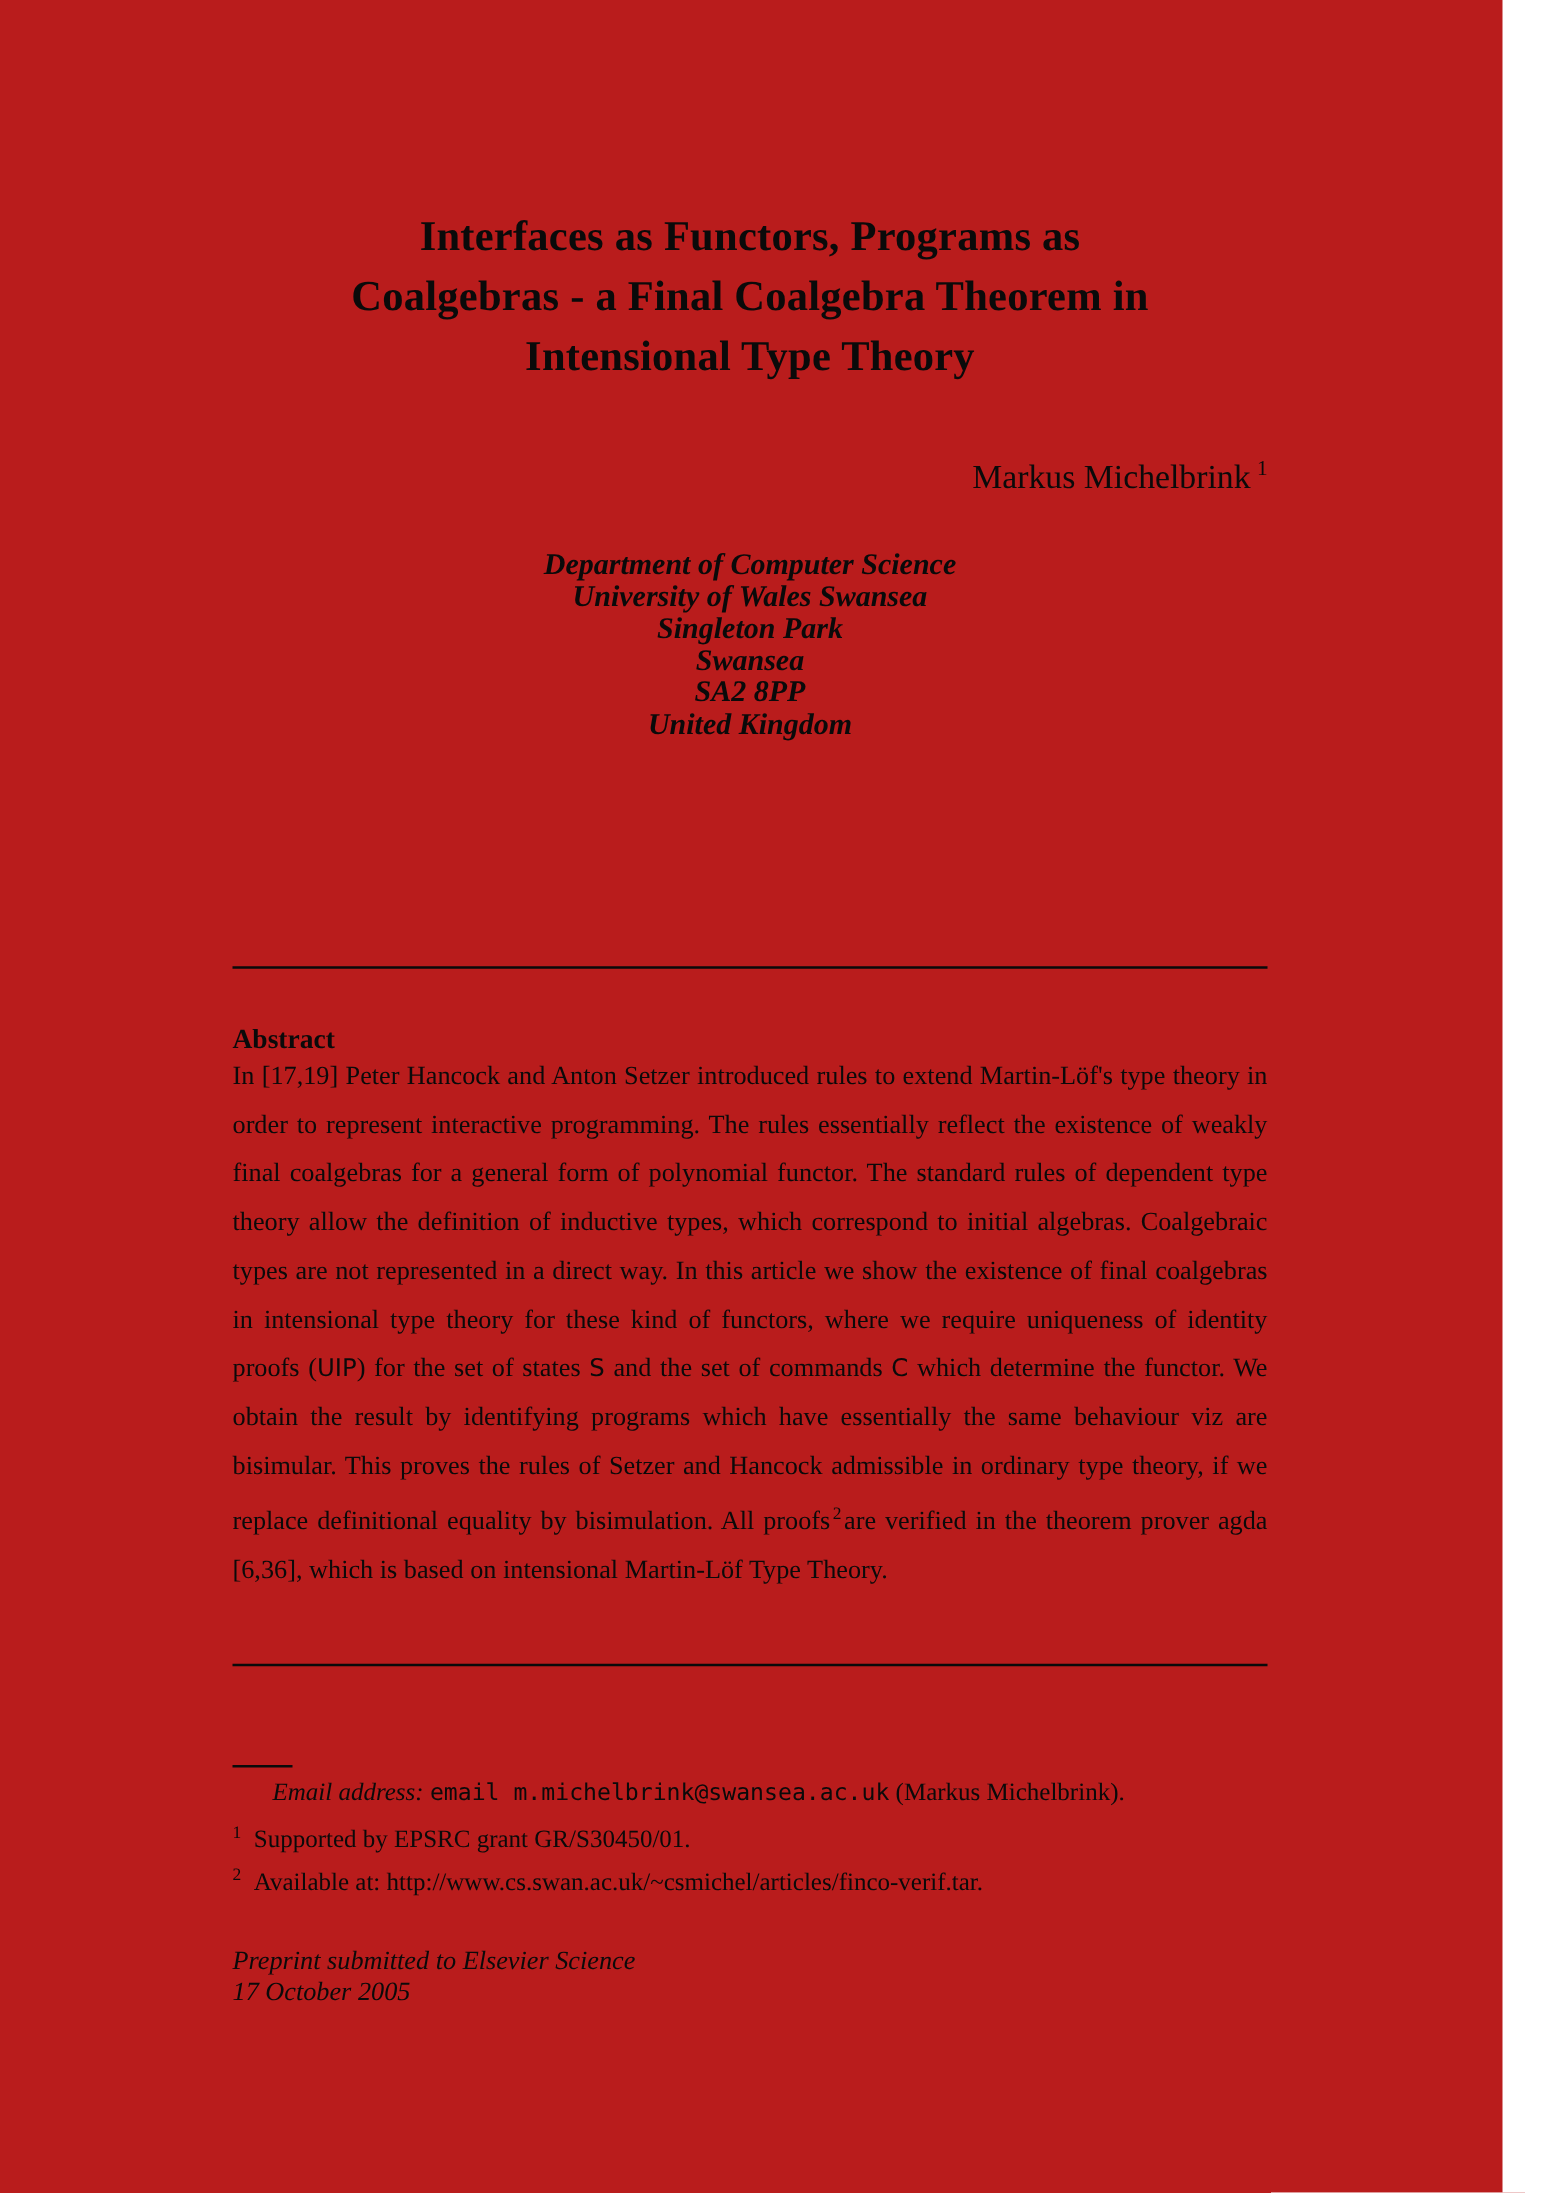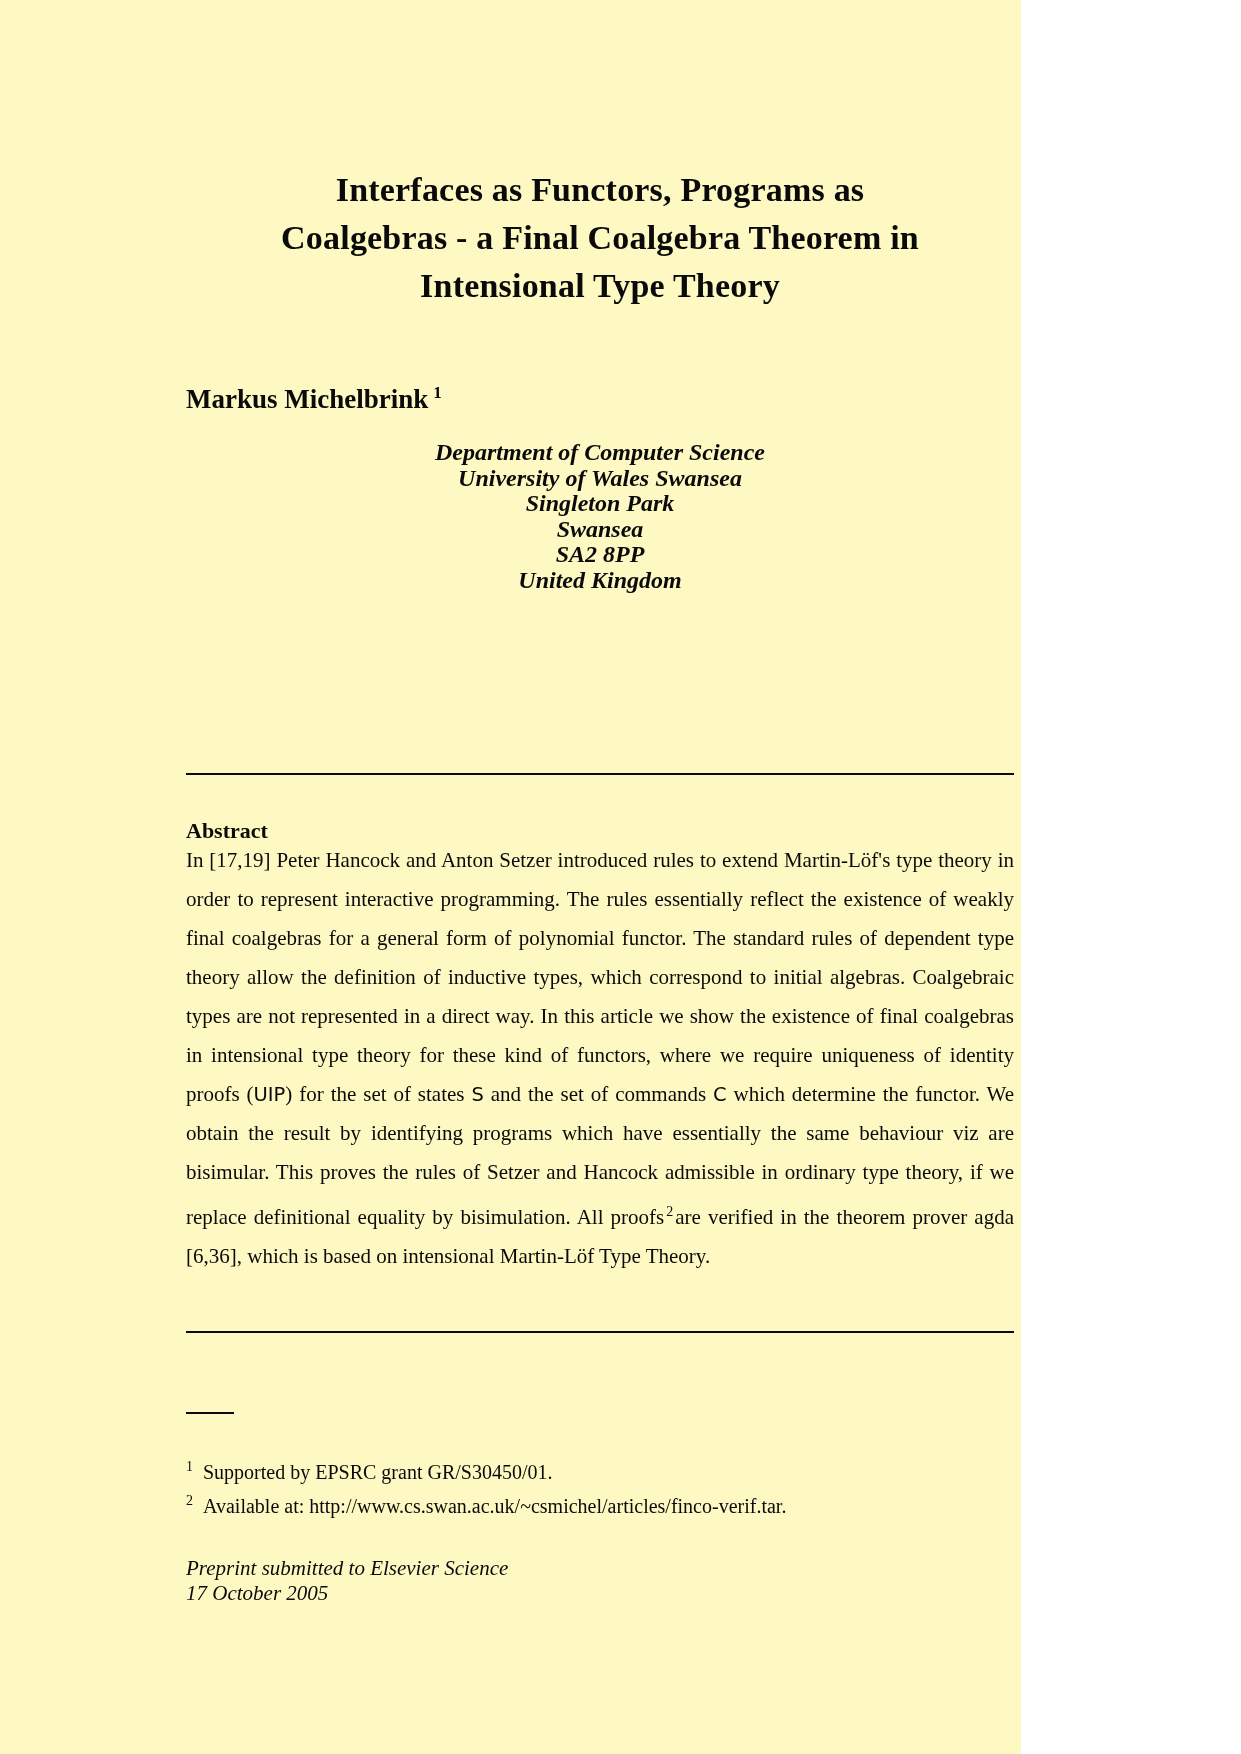--- a/index.html
+++ b/index.html
@@ -2,46 +2,45 @@
 <html><head>
 <meta charset="utf-8">
 <style>
   html, body {
     margin: 0;
     padding: 0;
     background: #ffffff;
   }
   .page {
     position: relative;
-    width: 1021px;
+    width: 1202px;
     height: 1754px;
-    background: #fef9c3;
+    background: #b91c1c;
     color: #0a0a0a;
     font-family: "Liberation Serif", serif;
     overflow: hidden;
   }
   .col {
     position: absolute;
     left: 186px;
     width: 828px;
   }
   .paper-title {
     top: 166px;
     text-align: center;
     font-size: 34px;
     font-weight: bold;
     line-height: 48px;
     white-space: pre-line;
     letter-spacing: 0.2px;
   }
   .author-line {
-    top: 383px;
-    text-align: left;
+    top: 365px;
+    text-align: right;
     font-size: 27px;
-    font-weight: bold;
   }
   .author-line sup {
     font-size: 17px;
     margin-left: 5px;
   }
   .affiliation {
     top: 440px;
     text-align: center;
     font-style: italic;
     font-size: 24px;
@@ -131,20 +130,25 @@
 
   <div class="col abstract-heading">Abstract</div>
 
   <div class="col abstract-body"><span>In [17,19] Peter Hancock and Anton Setzer introduced rules to extend Martin-Löf's type theory in order to represent interactive programming. The rules essentially reflect the existence of weakly final coalgebras for a general form of polynomial functor. The standard rules of dependent type theory allow the definition of inductive types, which correspond to initial algebras. Coalgebraic types are not represented in a direct way. In this article we show the existence of final coalgebras in intensional type theory for these kind of functors, where we require uniqueness of identity proofs (</span><span class="sans">UIP</span><span>) for the set of states </span><span class="sans">S</span><span> and the set of commands </span><span class="sans">C</span><span> which determine the functor. We obtain the result by identifying programs which have essentially the same behaviour viz are bisimular. This proves the rules of Setzer and Hancock admissible in ordinary type theory, if we replace definitional equality by bisimulation. All proofs</span><sup>2</sup><span>are verified in the theorem prover agda [6,36], which is based on intensional Martin-Löf Type Theory.</span></div>
 
 
   <div class="rule rule-bottom"></div>
 
   <div class="rule fn-rule"></div>
 
+  <div class="col fn fn-email">
+    <span class="ital">Email address:</span>
+    <span class="mono">email m.michelbrink@swansea.ac.uk</span>
+    <span>(Markus Michelbrink).</span>
+  </div>
 
   <div class="col fn fn-item fn-1">
     <sup>1</sup><span>Supported by EPSRC grant GR/S30450/01.</span>
   </div>
 
   <div class="col fn fn-item fn-2">
     <sup>2</sup><span>Available at: http://www.cs.swan.ac.uk/~csmichel/articles/finco-verif.tar.</span>
   </div>
 
   <div class="col footer">

